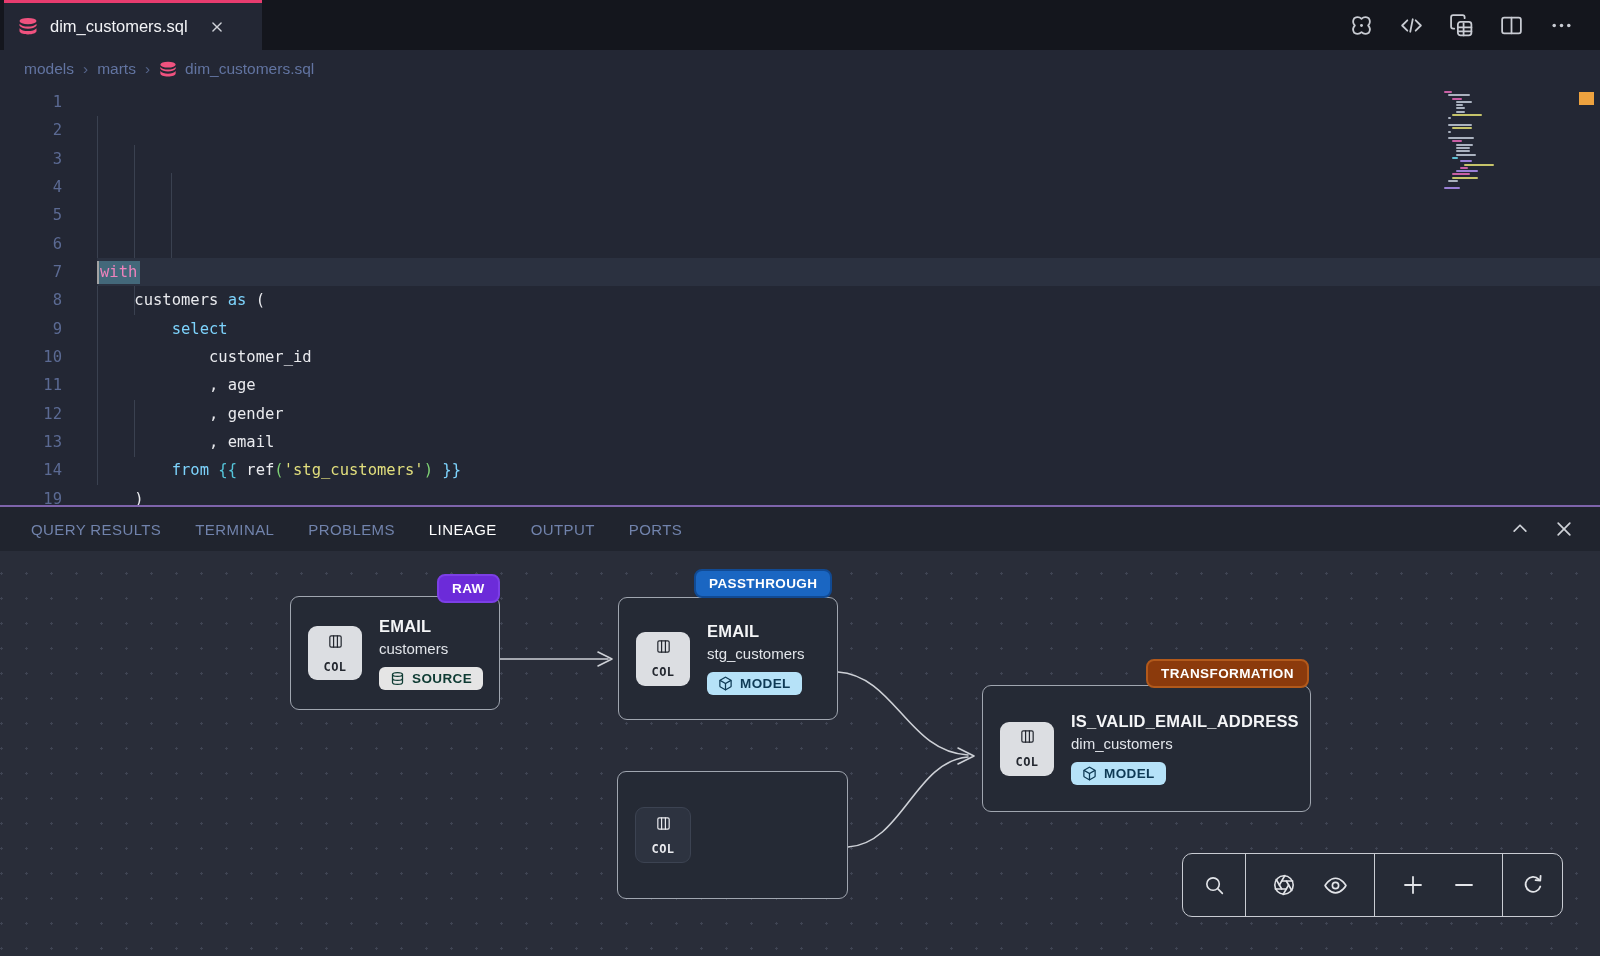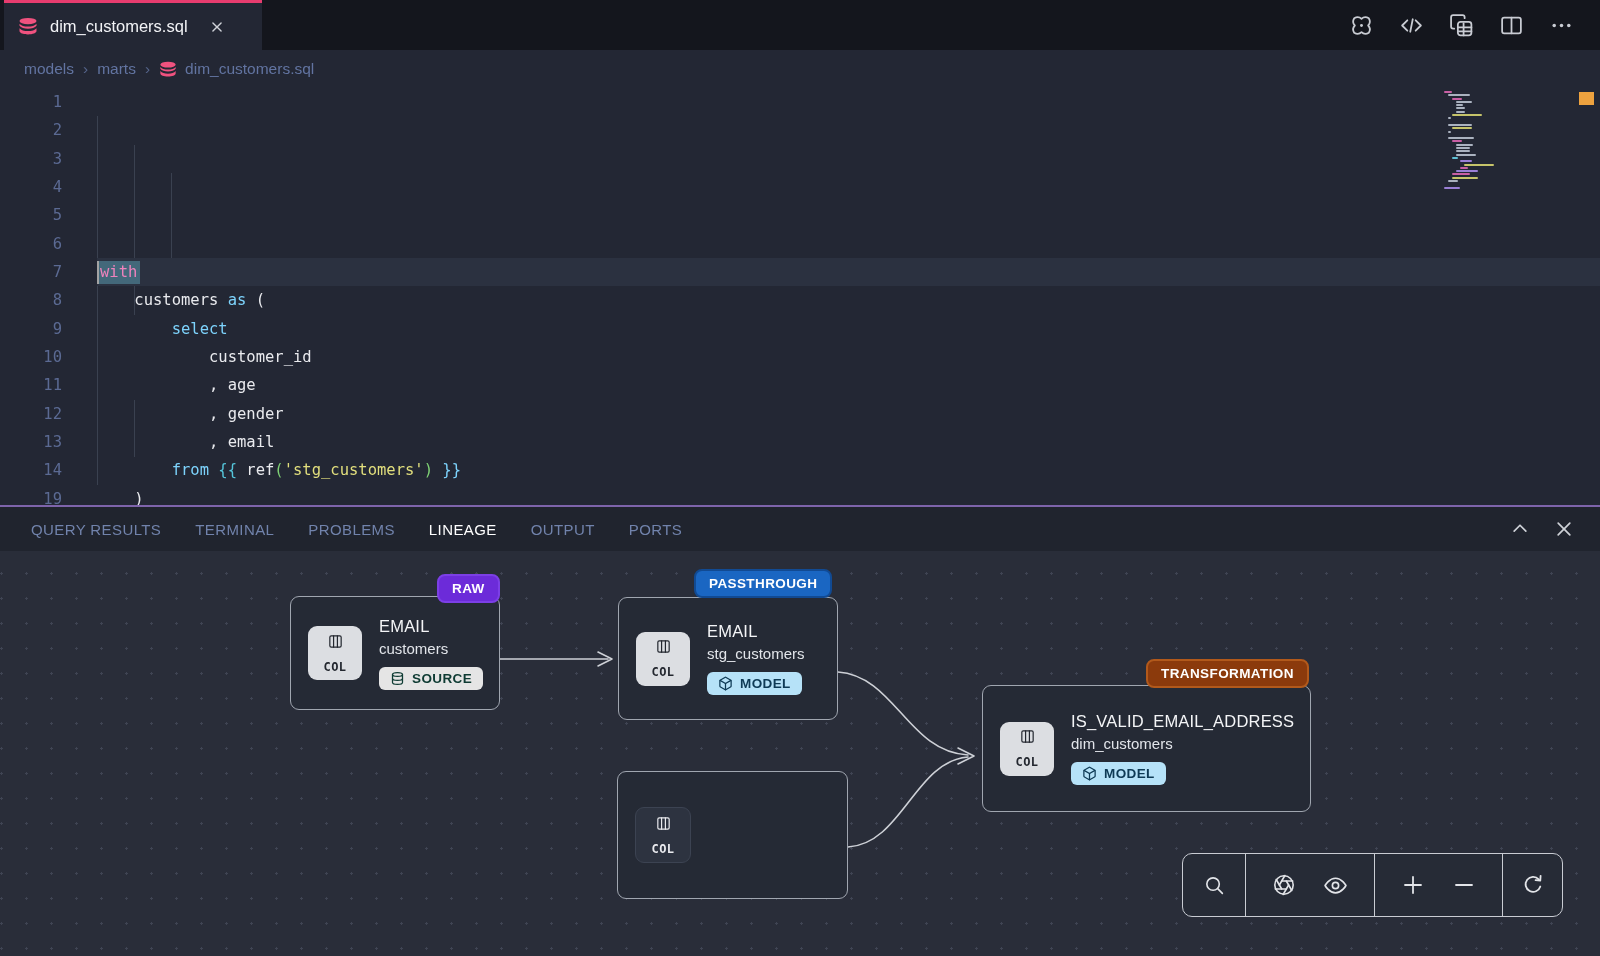--- a/index.html
+++ b/index.html
@@ -46,21 +46,21 @@
   .panel-actions{margin-left:auto;display:flex;gap:24px;align-items:center;color:#cfd2d8;padding-right:12px}
 
   
   .canvas{position:absolute;top:551px;left:0;right:0;height:405px;background-color:#292d39;
     background-image:radial-gradient(circle,#3f4453 1.15px,transparent 1.3px);background-size:25px 25px;background-position:14px 10px}
   .edges{position:absolute;top:0;left:0;z-index:1}
   .node{position:absolute;background:#252a35;border:1px solid #a0a6b0;border-radius:9px;display:flex;align-items:center;gap:17px;padding:0 17px;box-sizing:border-box;z-index:2;cursor:pointer}
   .colbox{width:54px;height:54px;border-radius:9px;background:#dcdee2;color:#23272f;display:flex;flex-direction:column;align-items:center;justify-content:center;gap:10px;flex:none}
   .colbox.dark{background:#2d3340;color:#e9eaee;border:1px solid #3c4352}
   .col-label{font-size:12px;font-weight:700;letter-spacing:.5px;font-family:"DejaVu Sans Mono",monospace}
-  .node-title{font-size:16.5px;font-weight:400;letter-spacing:.2px;color:#f4f5f7}
+  .node-title{font-size:16.5px;font-weight:700;letter-spacing:.2px;color:#f4f5f7}
   .node-sub{font-size:15px;color:#e2e5ea;margin-top:4px}
   .badge{display:inline-flex;align-items:center;gap:7px;margin-top:10px;padding:4px 11px;border-radius:6px;font-size:13.5px;font-weight:700;letter-spacing:.4px}
   .badge-source{background:#e5e5e5;color:#0e3b33}
   .badge-model{background:#b6e2f8;color:#0e3a55}
   .badge-seed{background:#baf2ae;color:#17451d}
   .tag{position:absolute;padding:5px 13px;border-radius:8px;font-size:13.5px;font-weight:700;color:#fff;letter-spacing:.4px;z-index:3;white-space:nowrap}
   .tag-raw{background:#6c2bd9;border:2px solid #7c3fe6}
   .tag-passthrough{background:#1a66c2;border:2px solid #114a93}
   .tag-transformation{background:#8b3a0c;border:2px solid #b2591b}
 

